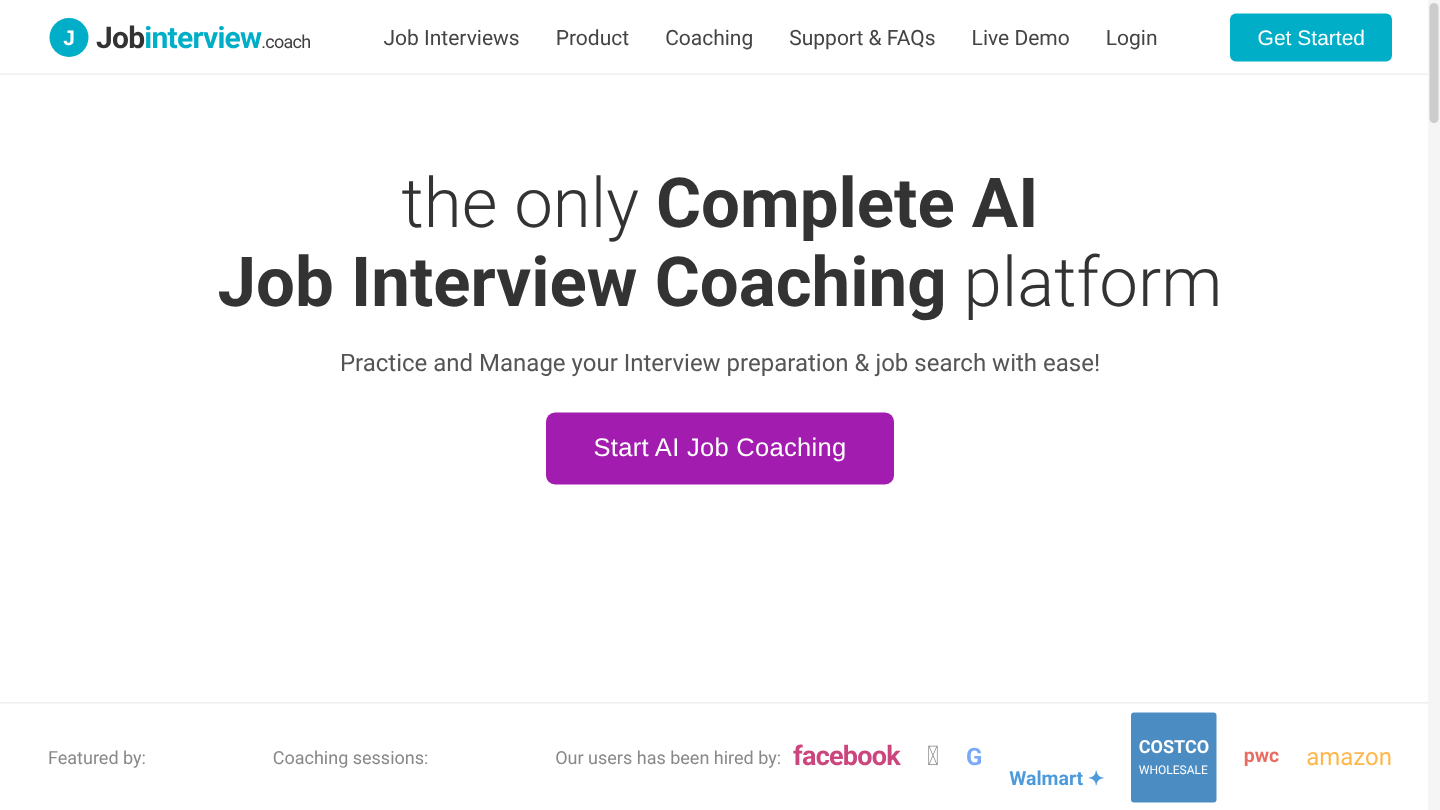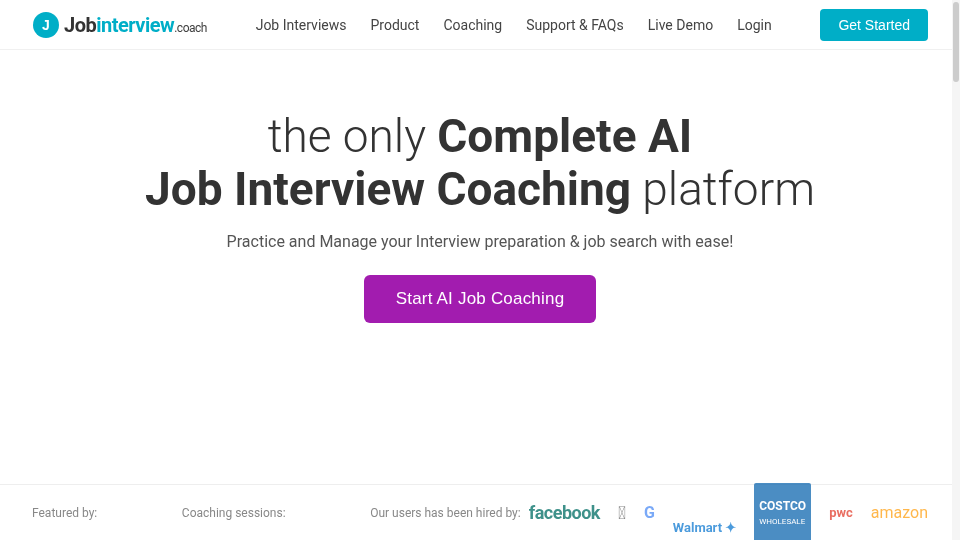--- a/index.html
+++ b/index.html
@@ -142,21 +142,21 @@
     .footer-brands {
       position: absolute;
       bottom: 0;
       left: 0;
       right: 0;
       border-top: 1px solid #eee;
       padding: 10px 32px;
       display: flex;
       align-items: center;
       justify-content: space-between;
-      height: 56px;
+      height: 72px;
     }
 
     .footer-section {
       display: flex;
       align-items: center;
       gap: 8px;
     }
 
     .footer-label {
       font-size: 12px;
@@ -173,21 +173,21 @@
     .brand-logo {
       font-size: 13px;
       color: #555;
       font-weight: 600;
       opacity: 0.7;
     }
 
     .brand-logo.facebook-logo {
       font-size: 18px;
       font-weight: 700;
-      color: #0f766e;
+      color: #be185d;
       letter-spacing: -0.5px;
       opacity: 0.8;
     }
 
     .brand-logo.apple-logo {
       font-size: 18px;
       color: #555;
     }
 
     .brand-logo.walmart-logo {

